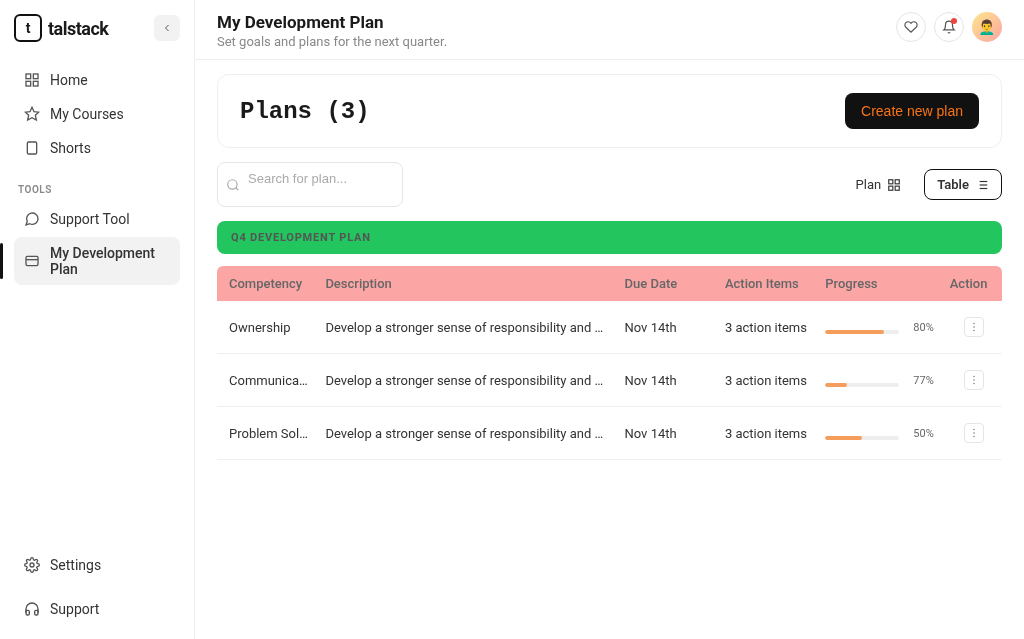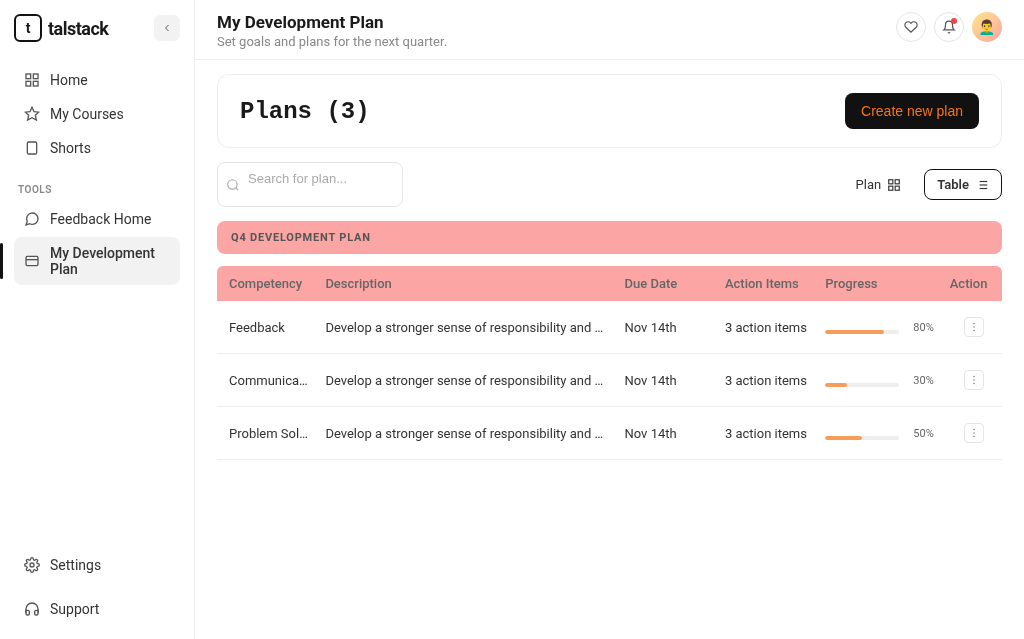--- a/index.html
+++ b/index.html
@@ -90,21 +90,21 @@
 .search-ico { position: absolute; left: 9px; top: 50%; transform: translateY(-50%); color: #aaa; }
 .toolbar-spacer { flex: 1; }
 .view-btn {
   display: flex; align-items: center; gap: 6px; padding: 7px 12px; border-radius: 8px;
   border: 1px solid transparent; font-size: 13px; cursor: pointer; background: #fff; color: #333;
 }
 .view-btn.active { border: 1.5px solid #111; font-weight: 600; }
 .view-ico { width: 14px; height: 14px; }
 
 .section-header {
-  background: #fca5a5; border-radius: 8px; padding: 10px 14px; font-size: 11px;
+  background: #22c55e; border-radius: 8px; padding: 10px 14px; font-size: 11px;
   font-weight: 700; letter-spacing: 0.8px; color: #555; margin-bottom: 12px;
 }
 
 .table { width: 100%; border-collapse: collapse; table-layout: fixed; }
 .table th {
   text-align: left; font-size: 13px; font-weight: 500; color: #666; padding: 10px 8px;
   background: #fca5a5;
 }
 .table th:first-child { border-top-left-radius: 6px; padding-left: 12px; }
 .table th:last-child { border-top-right-radius: 6px; }
@@ -168,21 +168,21 @@
           </svg>
         <span>Shorts</span>
       </div>
 
       <div class="nav-section-label">TOOLS</div>
 
       <div class="nav-item">
         <svg class="nav-icon" viewBox="0 0 24 24" fill="none" stroke="currentColor" stroke-width="2">
             <path d="M21 11.5a8.38 8.38 0 0 1-8.5 8.5 8.5 8.5 0 0 1-3.8-.9L3 21l1.9-5.7A8.5 8.5 0 1 1 21 11.5z"></path>
           </svg>
-        <span>Feedback Home</span>
+        <span>Support Tool</span>
       </div>
       <div class="nav-item active">
         <svg class="nav-icon" viewBox="0 0 24 24" fill="none" stroke="currentColor" stroke-width="2">
             <rect x="3" y="5" width="18" height="14" rx="2"></rect>
             <line x1="3" y1="10" x2="21" y2="10"></line>
           </svg>
         <span>My Development Plan</span>
       </div>
     </nav>
 
@@ -272,21 +272,21 @@
             <th class="col-comp">Competency</th>
             <th class="col-desc">Description</th>
             <th class="col-due">Due Date</th>
             <th class="col-act">Action Items</th>
             <th class="col-prog">Progress</th>
             <th class="col-menu">Action</th>
           </tr>
         </thead>
         <tbody id="table-body">
             <tr>
-              <td>Feedback</td>
+              <td>Ownership</td>
               <td>Develop a stronger sense of responsibility and accountab...</td>
               <td>Nov 14th</td>
               <td>3 action items</td>
               <td>
                 <div class="progress-cell">
                   <div class="progress-bar">
                     <div class="progress-fill" style="width:80%"></div>
                   </div>
                   <span class="progress-pct">80%</span>
                 </div>
@@ -304,21 +304,21 @@
             <tr>
               <td>Communication</td>
               <td>Develop a stronger sense of responsibility and accountab...</td>
               <td>Nov 14th</td>
               <td>3 action items</td>
               <td>
                 <div class="progress-cell">
                   <div class="progress-bar">
                     <div class="progress-fill" style="width:30%"></div>
                   </div>
-                  <span class="progress-pct">30%</span>
+                  <span class="progress-pct">77%</span>
                 </div>
               </td>
               <td>
                 <div class="row-menu-btn">
                   <svg width="12" height="12" viewBox="0 0 24 24" fill="currentColor">
                     <circle cx="12" cy="5" r="1.5"></circle>
                     <circle cx="12" cy="12" r="1.5"></circle>
                     <circle cx="12" cy="19" r="1.5"></circle>
                   </svg>
                 </div>

